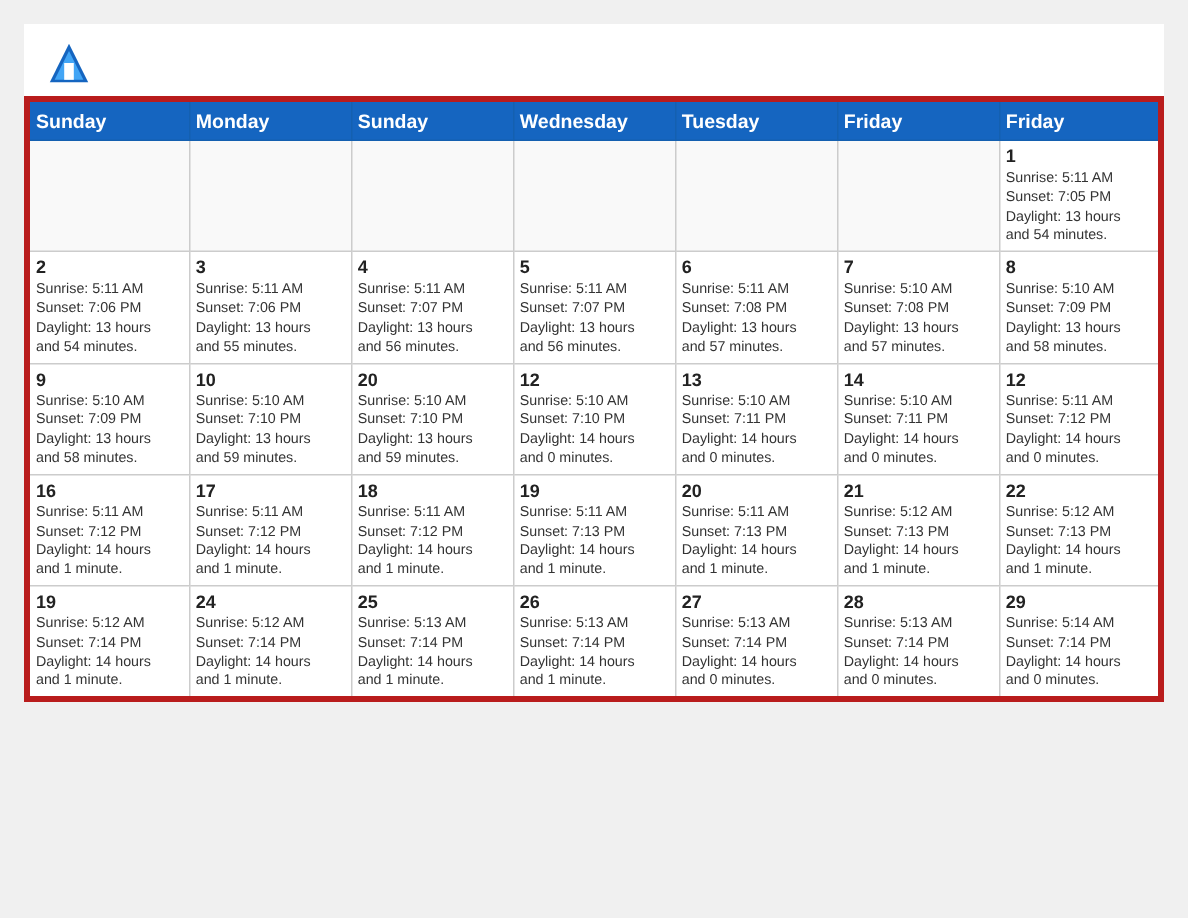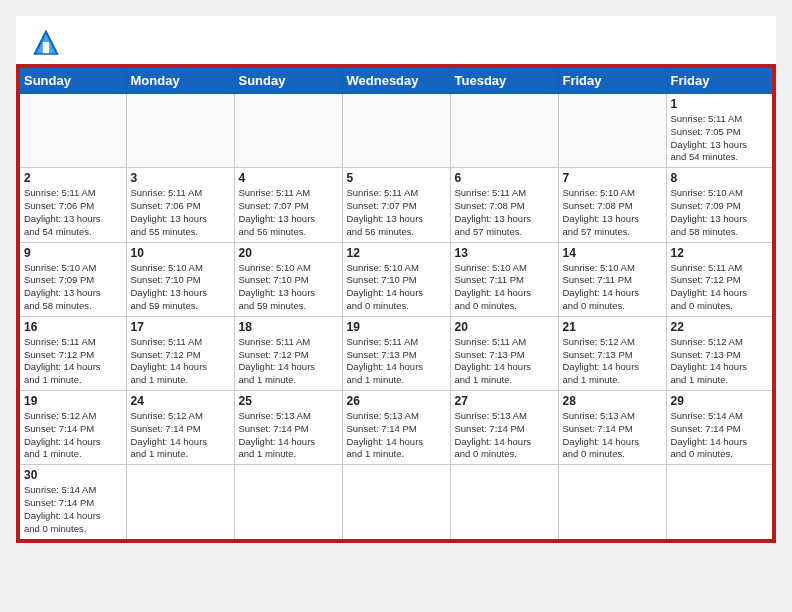--- a/index.html
+++ b/index.html
@@ -338,30 +338,15 @@
 and 0 minutes.</div>
           </td>
           <td>
             <span class="day-num">29</span>
             <div class="day-info" style="white-space: pre-line;">Sunrise: 5:14 AM
 Sunset: 7:14 PM
 Daylight: 14 hours
 and 0 minutes.</div>
           </td>
         </tr>
-        <tr>
-          <td>
-            <span class="day-num">30</span>
-            <div class="day-info" style="white-space: pre-line;">Sunrise: 5:14 AM
-Sunset: 7:14 PM
-Daylight: 14 hours
-and 0 minutes.</div>
-          </td>
-          <td></td>
-          <td></td>
-          <td></td>
-          <td></td>
-          <td></td>
-          <td></td>
-        </tr>
       </tbody>
   </table>
 </div>
 
 </body></html>

